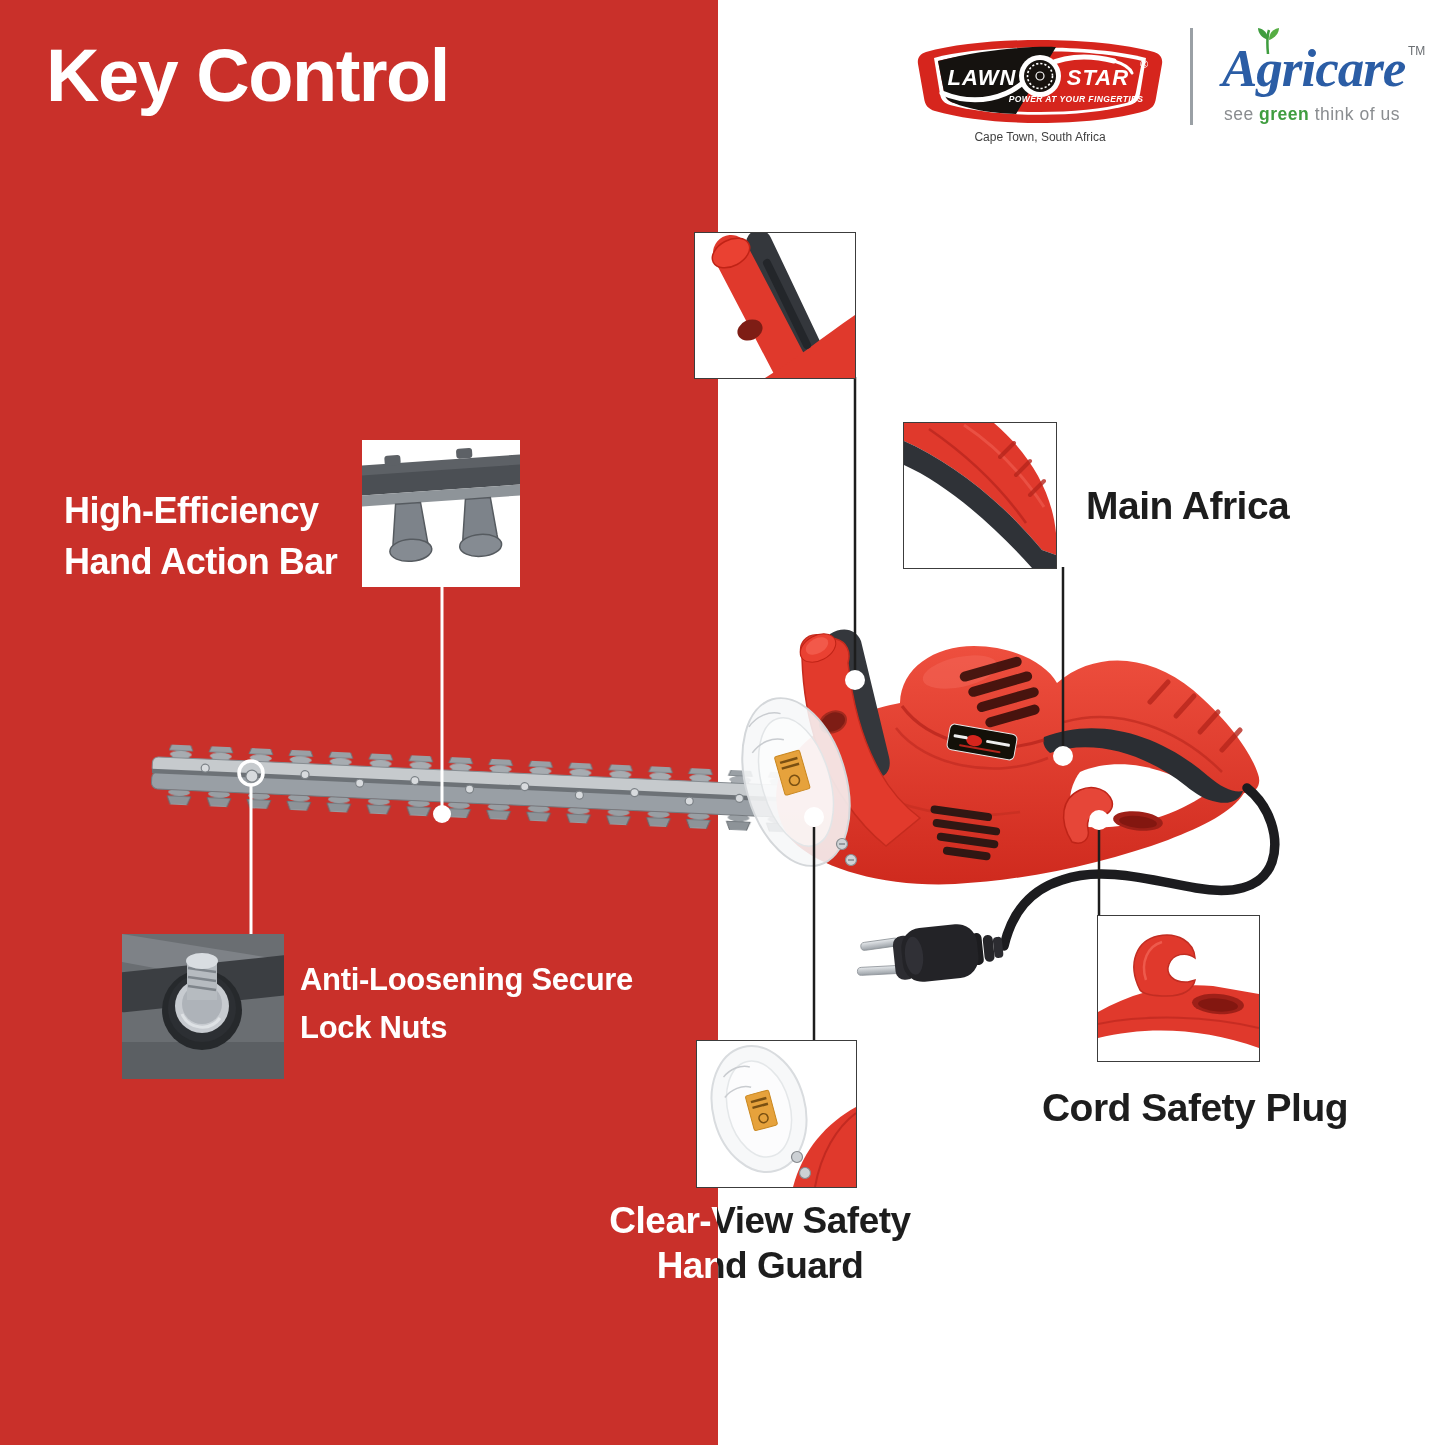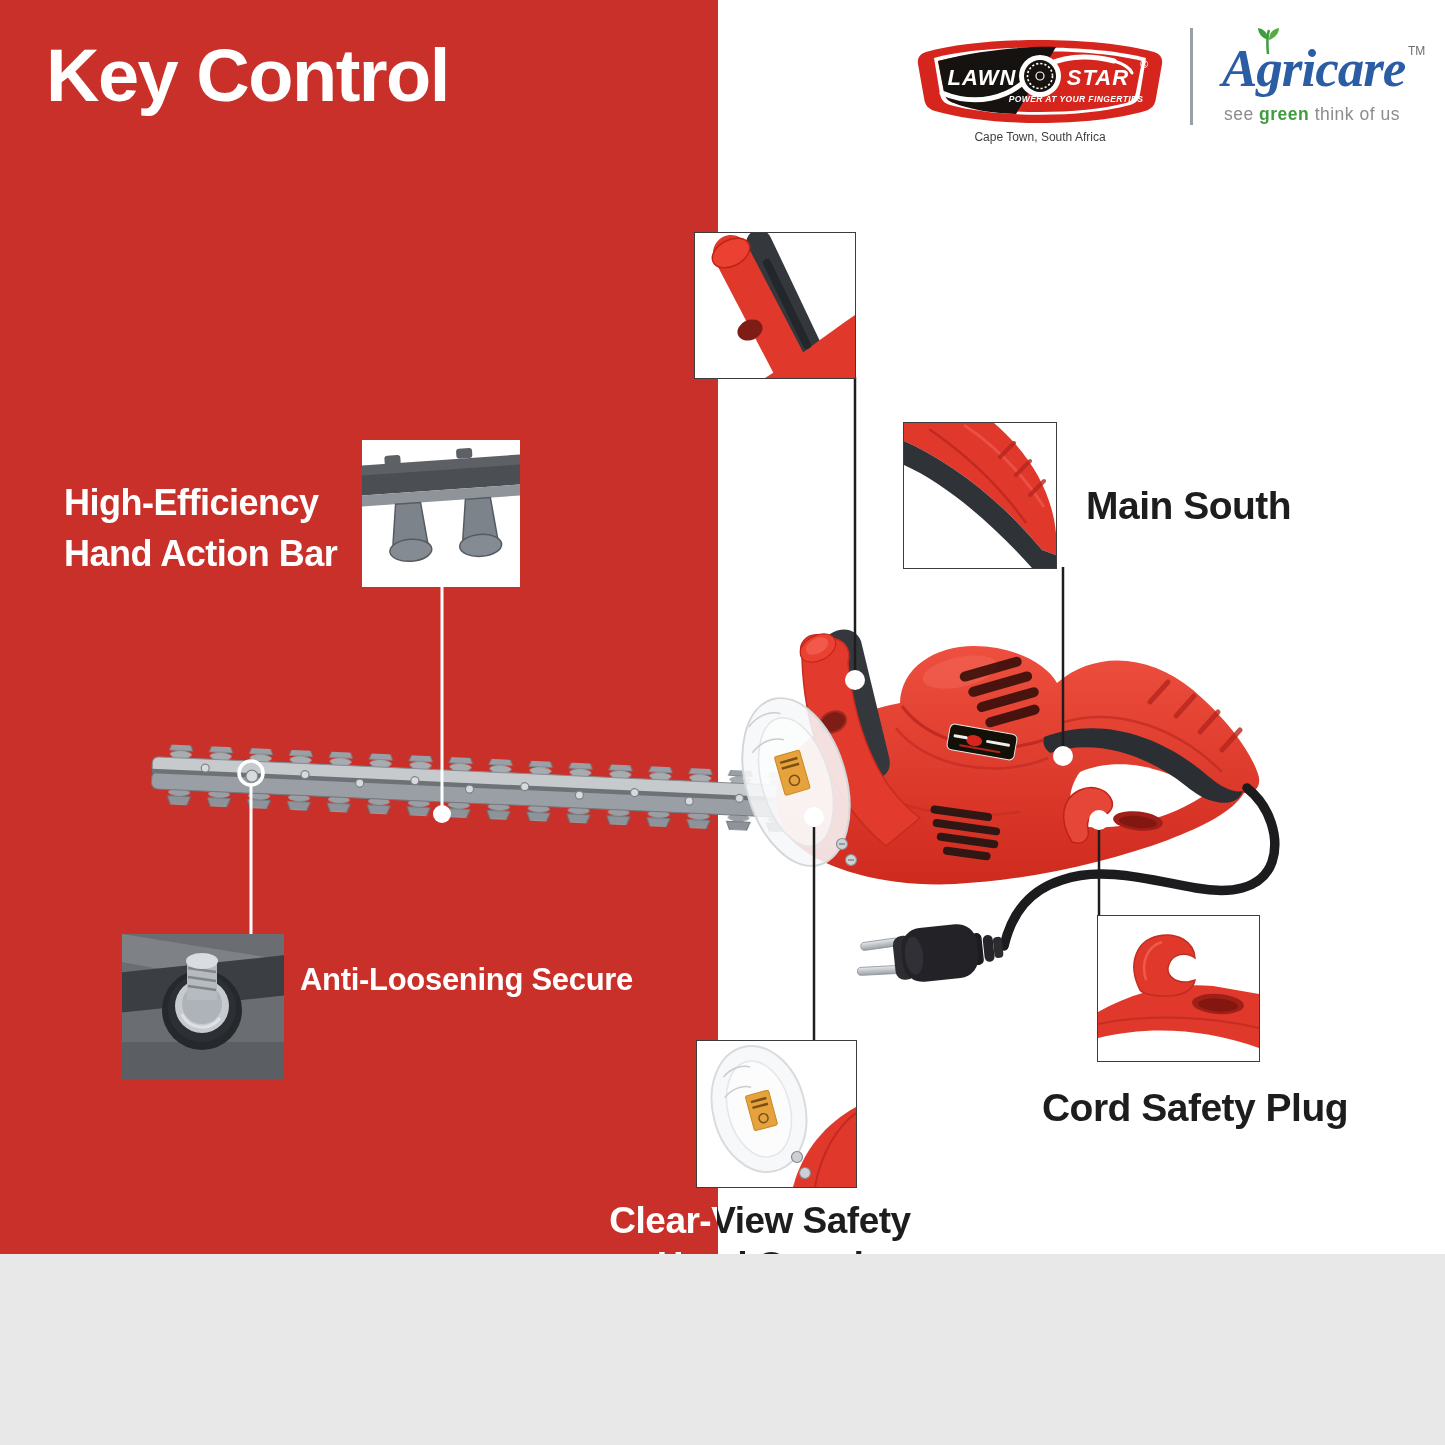--- a/index.html
+++ b/index.html
@@ -1,28 +1,28 @@
 <!DOCTYPE html>
 <html><head>
 <meta charset="utf-8">
 <style>
   html,body{margin:0;padding:0;background:#e8e8e8;}
-  .canvas{position:relative;width:1445px;height:1254px;background:#ffffff;overflow:hidden;
+  .canvas{position:relative;width:1445px;height:1445px;background:#ffffff;overflow:hidden;
           font-family:"Liberation Sans",sans-serif;}
   .abs{position:absolute;}
   .red-panel{left:0;top:0;width:718px;height:1445px;background:#c9302a;}
   .page-title{left:46px;top:34px;width:640px;color:#ffffff;font-size:74px;font-weight:700;
               line-height:84px;letter-spacing:-1.5px;}
   .inset{position:absolute;background:#ffffff;overflow:hidden;}
   .inset.bordered{border:1.5px solid #3c3c3c;}
   .inset svg{display:block;}
   .callout-label{position:absolute;color:#1d1d1d;font-weight:700;white-space:nowrap;}
   .callout-label.light{color:#ffffff;}
   .lbl-38{font-size:39px;letter-spacing:-0.5px;}
-  .lbl-36{font-size:36px;line-height:51px;letter-spacing:-0.5px;}
+  .lbl-36{font-size:36px;line-height:51px;letter-spacing:-0.5px;margin-top:8px;}
   .lbl-31{font-size:31px;line-height:48px;letter-spacing:-0.3px;}
   .guard-label-wrap{left:592px;top:1198px;width:336px;height:94px;}
   .guard-label{position:absolute;left:0;top:0;width:100%;text-align:center;font-weight:700;
                font-size:37px;line-height:45px;letter-spacing:-0.5px;white-space:nowrap;}
   .guard-label.white-part{color:#ffffff;clip-path:inset(-6px 211px -6px -60px);}
   .guard-label.dark-part{color:#1d1d1d;clip-path:inset(-6px -60px -6px 125px);}
   .lawnstar-city{left:916px;top:130px;width:248px;text-align:center;color:#3f3f3f;font-size:12px;}
   .logo-divider{left:1190px;top:28px;width:3px;height:97px;background:#9aa0a5;}
   .agricare{left:1220px;top:30px;width:215px;}
   .agricare-name{position:absolute;left:2px;top:8px;font-size:53px;font-weight:700;font-style:italic;
@@ -315,29 +315,30 @@
       <path d="M 0,108 C 50,98 110,100 161,112" stroke="#b5241c" stroke-width="2" fill="none" opacity=".6"></path>
       <path d="M 42,74 C 28,46 40,24 60,20 C 80,16 96,26 97,42 C 88,35 75,38 71,48
                C 67,58 75,67 90,66 L 97,64 C 95,74 85,80 69,80 C 56,80 46,79 42,74 Z" fill="#e0392c" stroke="#c22d22" stroke-width="1.5"></path>
       <path d="M 48,64 C 42,46 50,30 64,26" stroke="#f4685a" stroke-width="2.5" fill="none" opacity=".7"></path>
       <ellipse cx="120" cy="88" rx="26" ry="10" transform="rotate(4 120 88)" fill="#9e2018"></ellipse>
       <ellipse cx="120" cy="89" rx="20" ry="6.5" transform="rotate(4 120 89)" fill="#7c150f" opacity=".8"></ellipse>
     </svg>
   </div>
 
 
-  <div class="callout-label lbl-38" style="left:1086px;top:484px;">Main South</div>
+  <div class="callout-label lbl-38" style="left:1086px;top:484px;">Main Africa</div>
 
   <div class="callout-label light lbl-36" style="left:64px;top:477px;">
     <div>High-Efficiency</div>
     <div>Hand Action Bar</div>
   </div>
 
   <div class="callout-label light lbl-31" style="left:300px;top:956px;">
     <div>Anti-Loosening Secure</div>
+    <div>Lock Nuts</div>
   </div>
 
   <div class="callout-label lbl-38" style="left:1040px;top:1086px;width:310px;text-align:center;">Cord Safety Plug</div>
 
   <div class="abs guard-label-wrap">
     <div class="guard-label white-part">
       <div>Clear-View Safety</div>
       <div>Hand Guard</div>
     </div>
     <div class="guard-label dark-part">

